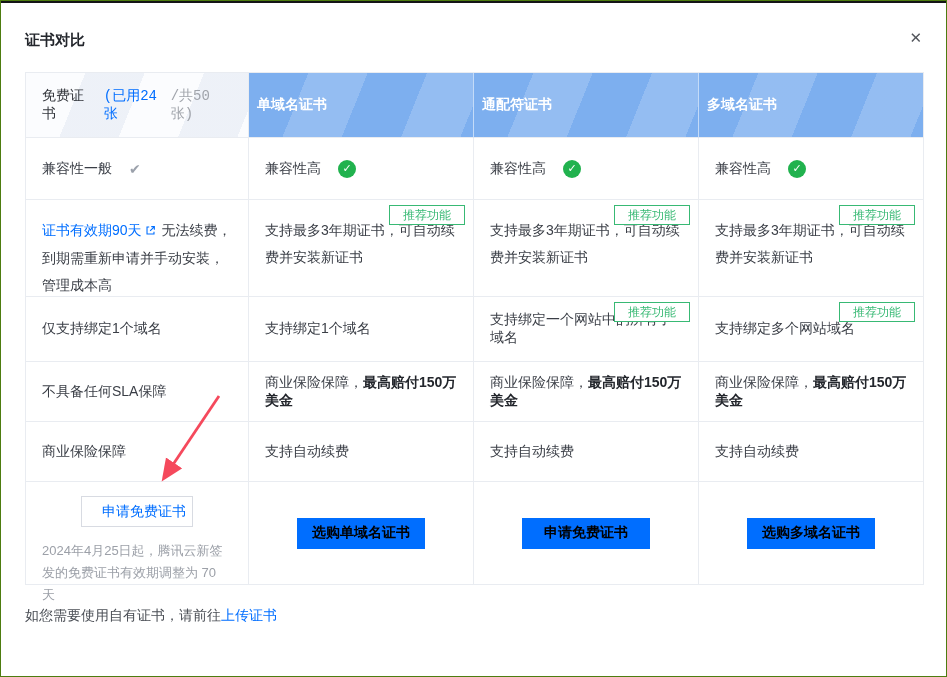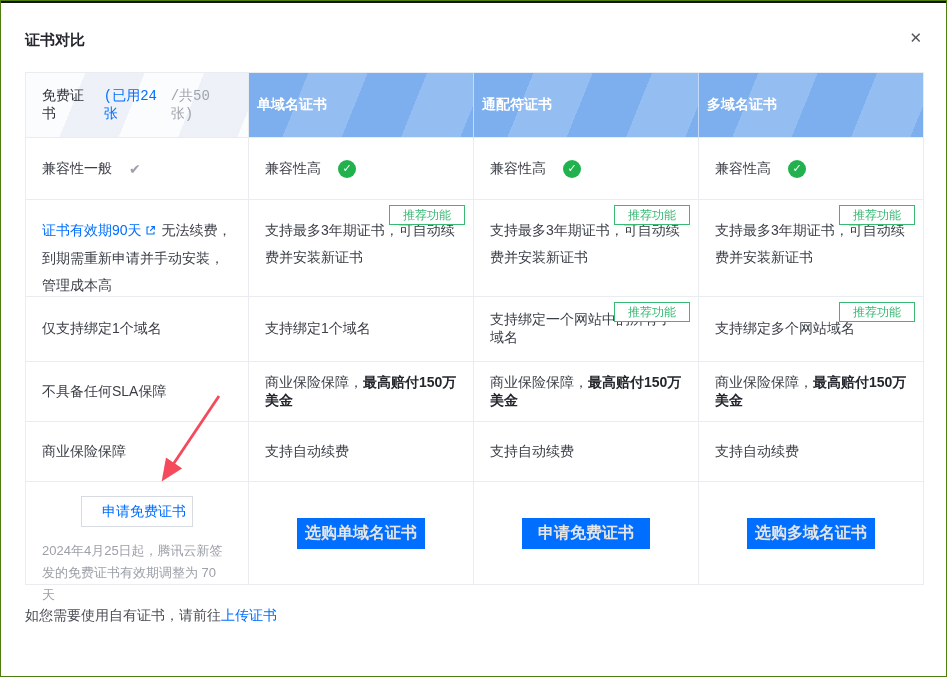--- a/index.html
+++ b/index.html
@@ -31,21 +31,21 @@
   .link{color:var(--accent);cursor:pointer;}
   .ext{display:inline-block;vertical-align:-1px;margin:0 6px 0 3px;color:var(--accent);}
   .badge{position:absolute;top:5px;right:8px;border:1px solid var(--badge);color:var(--badge);
          font-size:12px;line-height:1;padding:3px 13px;background:#fff;font-weight:normal;}
   .sla b{color:#23262c;}
   .action-free{display:block;padding-top:14px;}
   .btn-outline{display:block;margin:0 auto;width:112px;height:31px;border:1px solid #d8dbe2;background:#fff;
          color:var(--accent);font-size:14px;cursor:pointer;font-family:inherit;padding-left:20px;}
   .note{margin-top:13px;color:#9ca0a8;font-size:13px;line-height:22px;}
   .action-paid{justify-content:center;}
-  .btn-primary{width:128px;height:31px;background:var(--accent);color:#e5e5e5;border:none;font-size:16px;
+  .btn-primary{width:128px;height:31px;background:var(--accent);color:#000000;border:none;font-size:14px;
          font-weight:bold;cursor:pointer;font-family:inherit;}
   .footer{position:absolute;top:606px;left:24px;font-size:14px;color:#4a4e55;}
   .footer a{color:var(--accent);text-decoration:none;cursor:pointer;}
   .arrow{position:absolute;top:0;left:0;pointer-events:none;}
   .arrow-line{stroke:var(--arrow);}
   .arrow-head{fill:var(--arrow);}
 </style>
 </head>
 <body>
 

